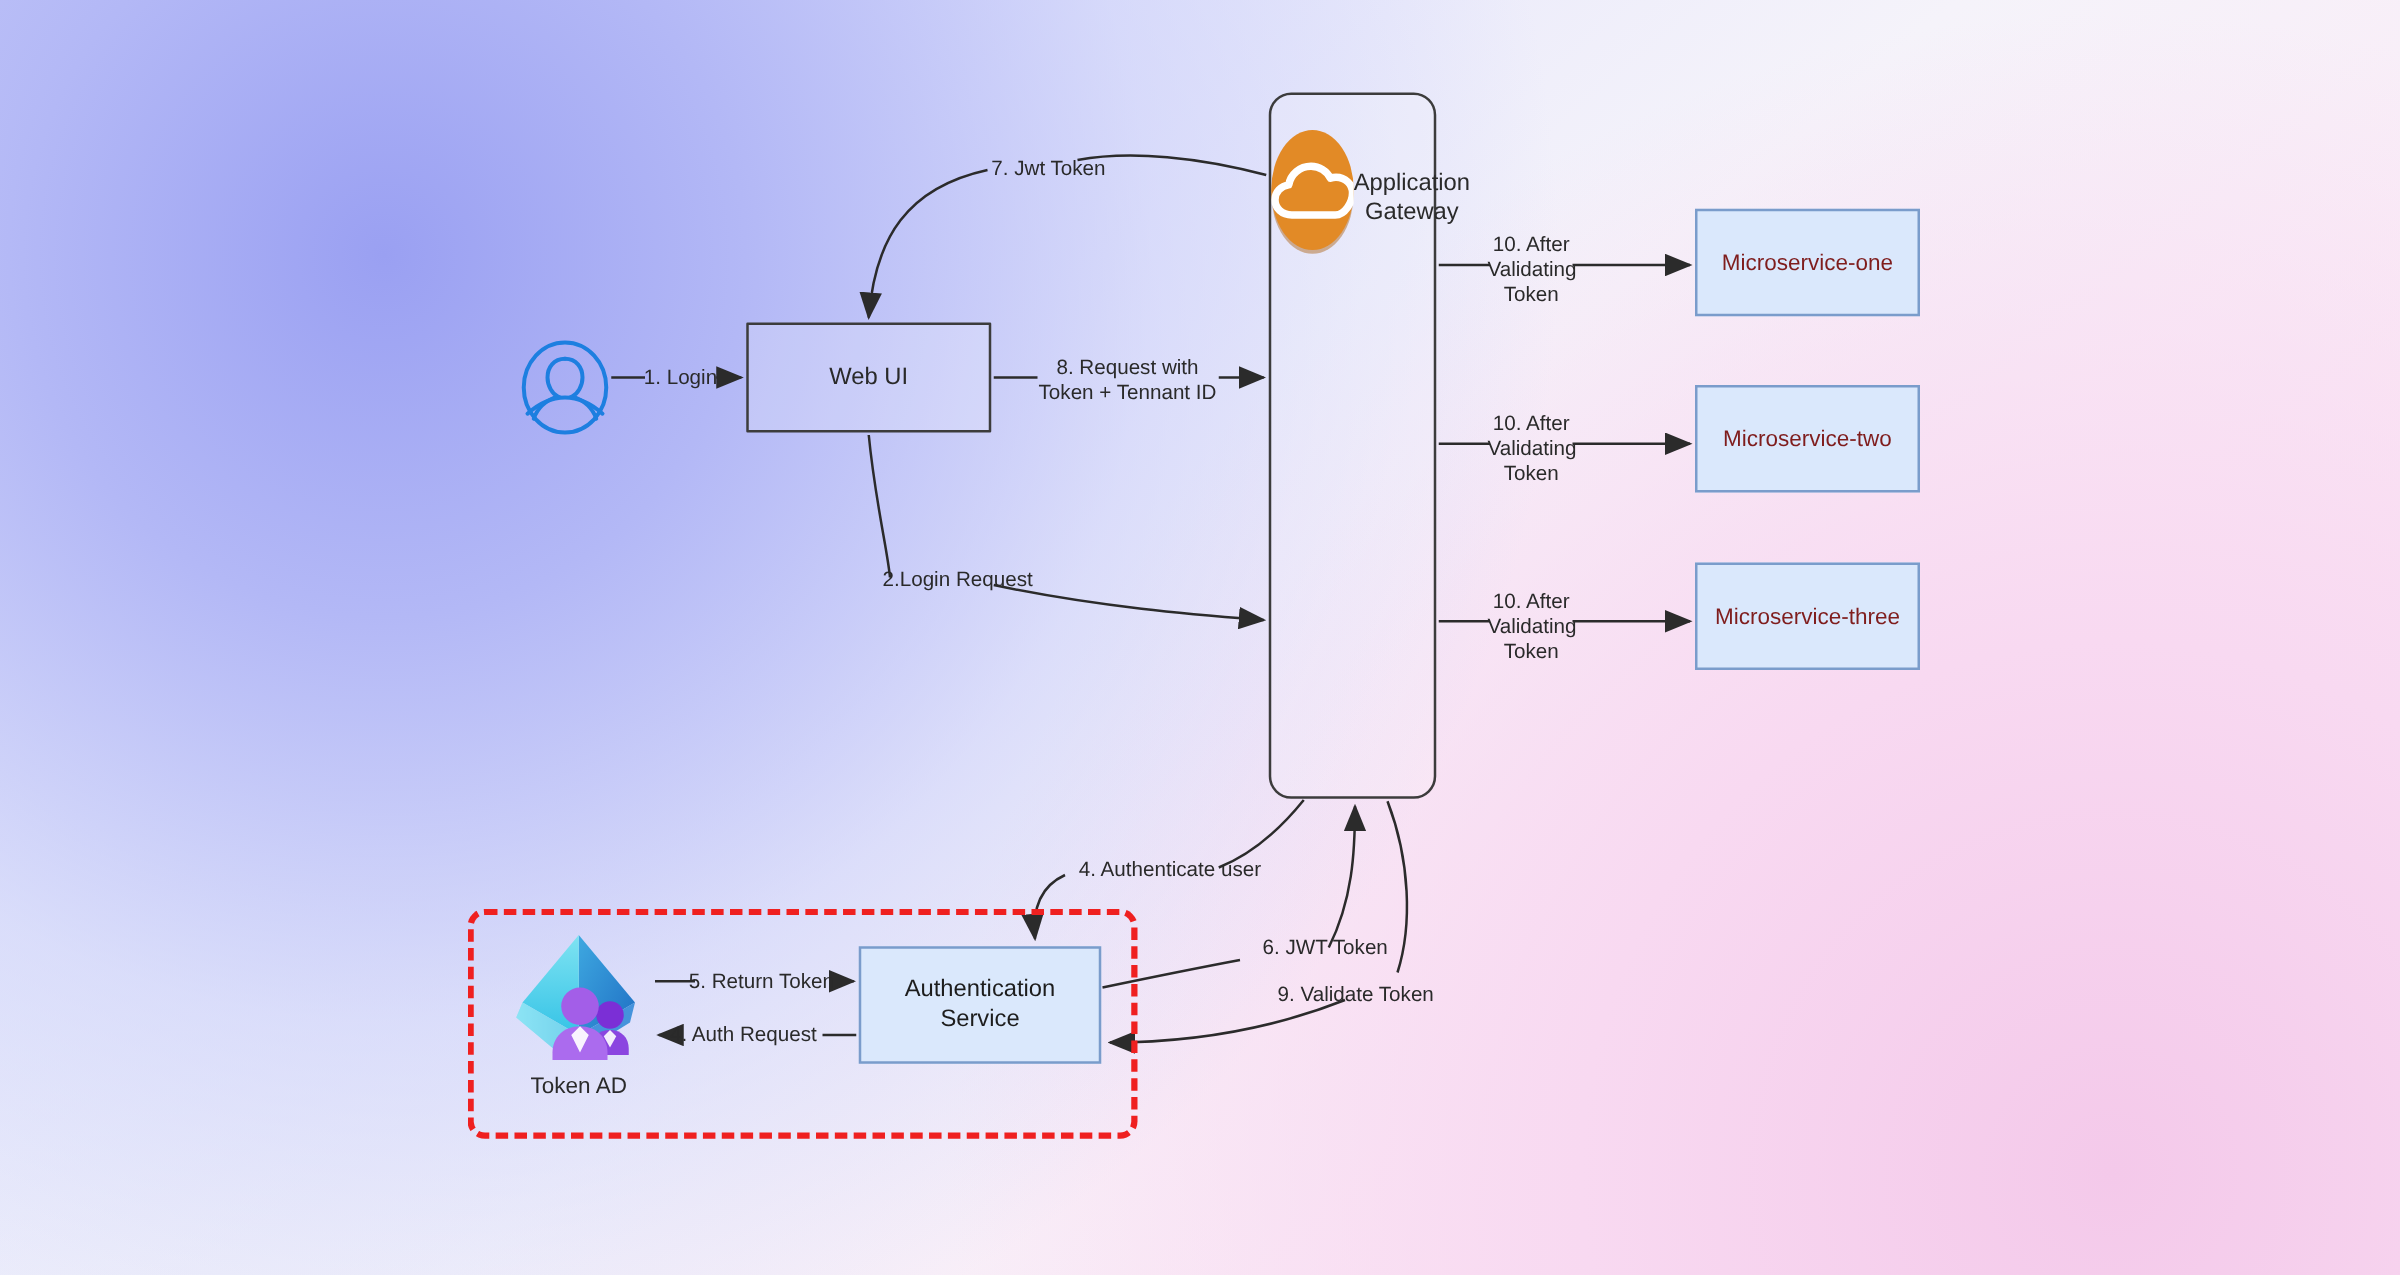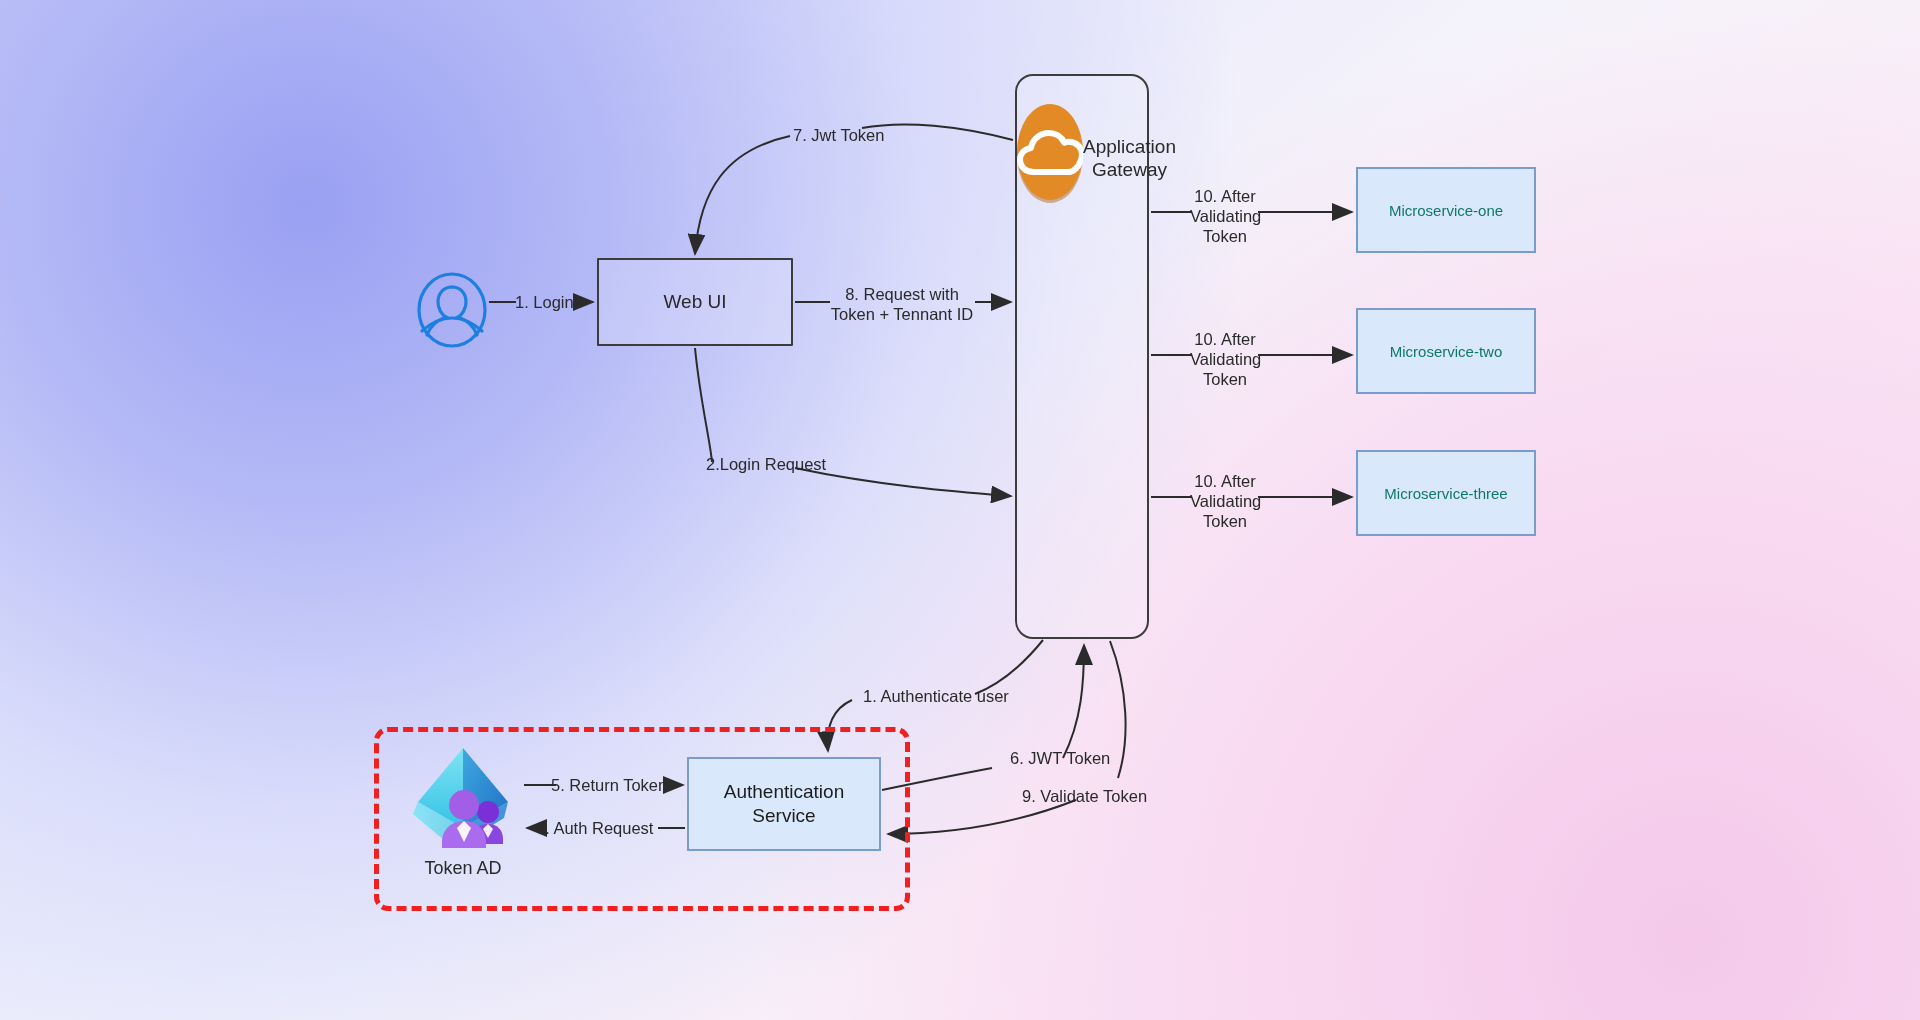--- a/index.html
+++ b/index.html
@@ -52,21 +52,21 @@
     margin-top: 12px; text-align: center;
     font-size: 19px; line-height: 1.22; color: #2a2a2a;
   }
 
   
   .box-ms {
     width: 180px; height: 86px;
     border: 2px solid #7a9ccb;
     background: #dae8fc;
     display: flex; align-items: center; justify-content: center;
-    font-size: 15px; color: #0f766e;
+    font-size: 18px; color: #7f1d1d;
   }
   .ms1 { left: 1356px; top: 167px; }
   .ms2 { left: 1356px; top: 308px; }
   .ms3 { left: 1356px; top: 450px; }
 
   
   .box-auth {
     left: 687px; top: 757px; width: 194px; height: 94px;
     border: 2px solid #7a9ccb;
     background: #dae8fc;
@@ -234,21 +234,21 @@
     <div>
       <div>Authentication</div>
       <div>Service</div>
     </div>
   </div>
 
   <div class="elabel" style="left:515px; top:292px;">1. Login</div>
 
   <div class="elabel" style="left:706px; top:454px;">2.Login Request</div>
 
-  <div class="elabel" style="left:863px; top:686px;">1. Authenticate user</div>
+  <div class="elabel" style="left:863px; top:686px;">4. Authenticate user</div>
 
   <div class="elabel" style="left:536px; top:818px;">4. Auth Request</div>
 
   <div class="elabel" style="left:551px; top:775px;text-align:center;">5. Return Token</div>
 
   <div class="elabel" style="left:968px; top:748px;margin-left:42px;">6. JWT Token</div>
 
   <div class="elabel" style="left:793px; top:125px;">7. Jwt Token</div>
 
   <div class="elabel nb" style="left:828px; top:284px; width:148px;">

